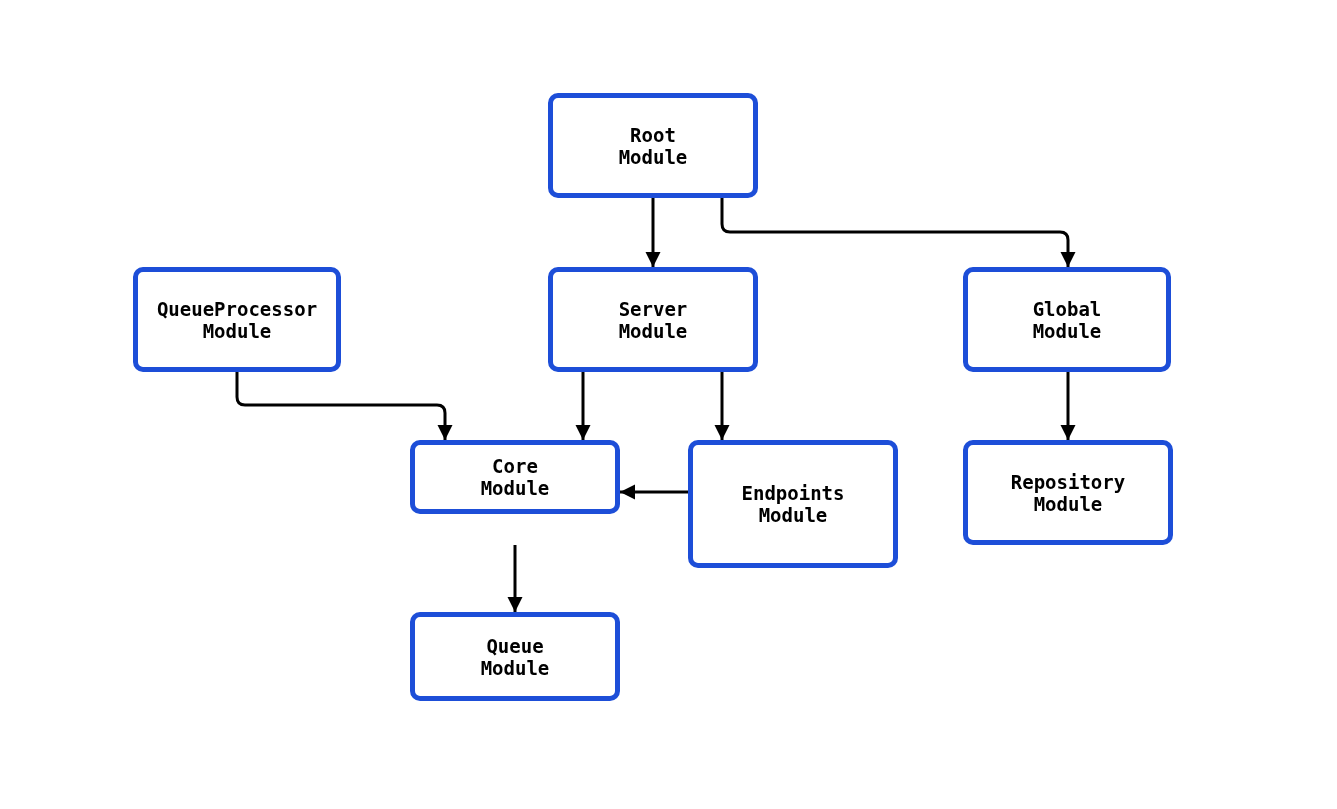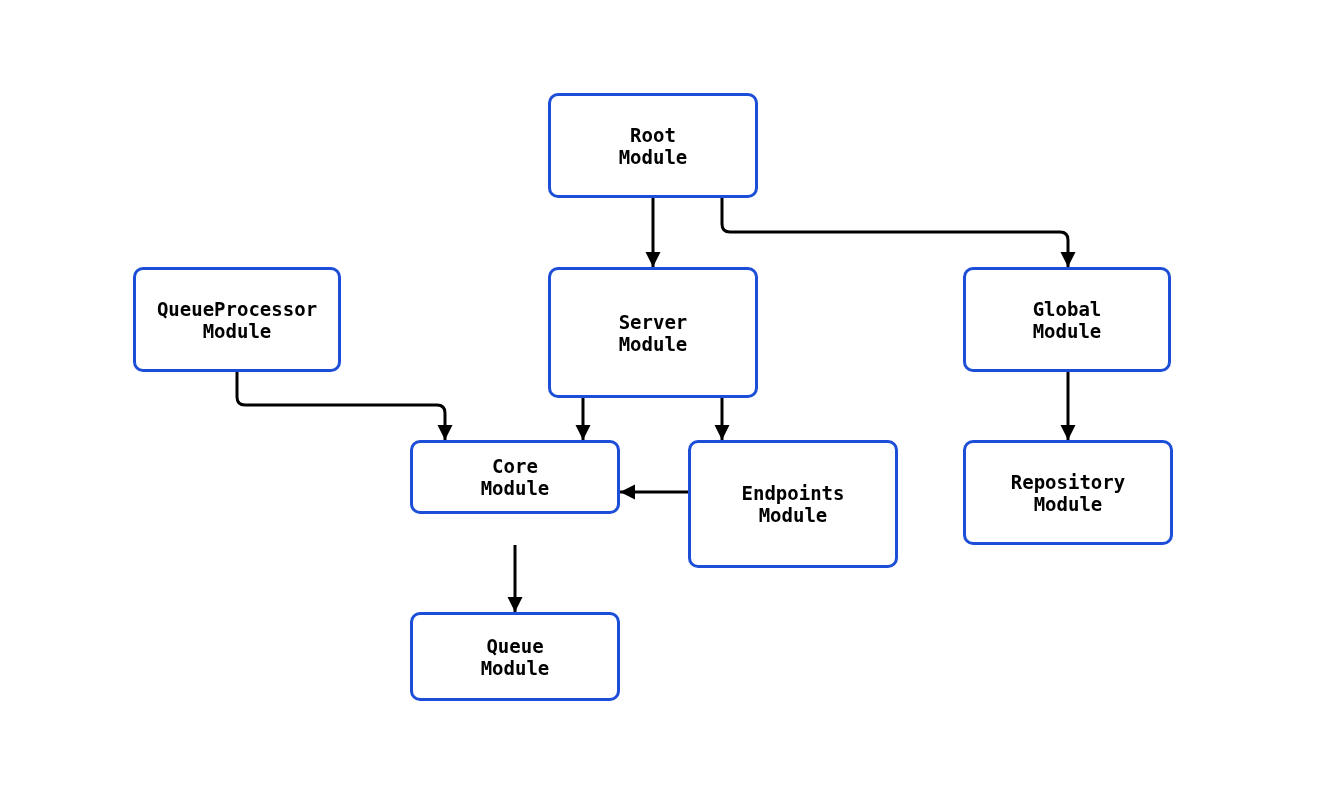--- a/index.html
+++ b/index.html
@@ -24,40 +24,40 @@
     pointer-events: none;
   }
   .edge {
     fill: none;
     stroke: #000000;
     stroke-width: 3;
   }
   .node {
     position: absolute;
     box-sizing: border-box;
-    border: 3px solid #1d4ed8;
+    border: 5px solid #1d4ed8;
     border-radius: 10px;
     background: #ffffff;
     display: flex;
     align-items: center;
     justify-content: center;
   }
   .node-label {
     font-family: "DejaVu Sans Mono", "Liberation Mono", monospace;
     font-weight: 700;
     font-size: 19px;
     line-height: 22px;
     color: #000000;
     text-align: center;
     white-space: pre-line;
   }
   
   #n-root         { left: 548px; top: 93px;  width: 210px; height: 105px; }
   #n-queueproc    { left: 133px; top: 267px; width: 208px; height: 105px; }
-  #n-server       { left: 548px; top: 267px; width: 210px; height: 131px; }
+  #n-server       { left: 548px; top: 267px; width: 210px; height: 105px; }
   #n-global       { left: 963px; top: 267px; width: 208px; height: 105px; }
   #n-core         { left: 410px; top: 440px; width: 210px; height: 74px; }
   #n-endpoints    { left: 688px; top: 440px; width: 210px; height: 128px; }
   #n-repository   { left: 963px; top: 440px; width: 210px; height: 105px; }
   #n-queue        { left: 410px; top: 612px; width: 210px; height: 89px; }
 </style>
 </head>
 <body>
 
 <div class="canvas">

